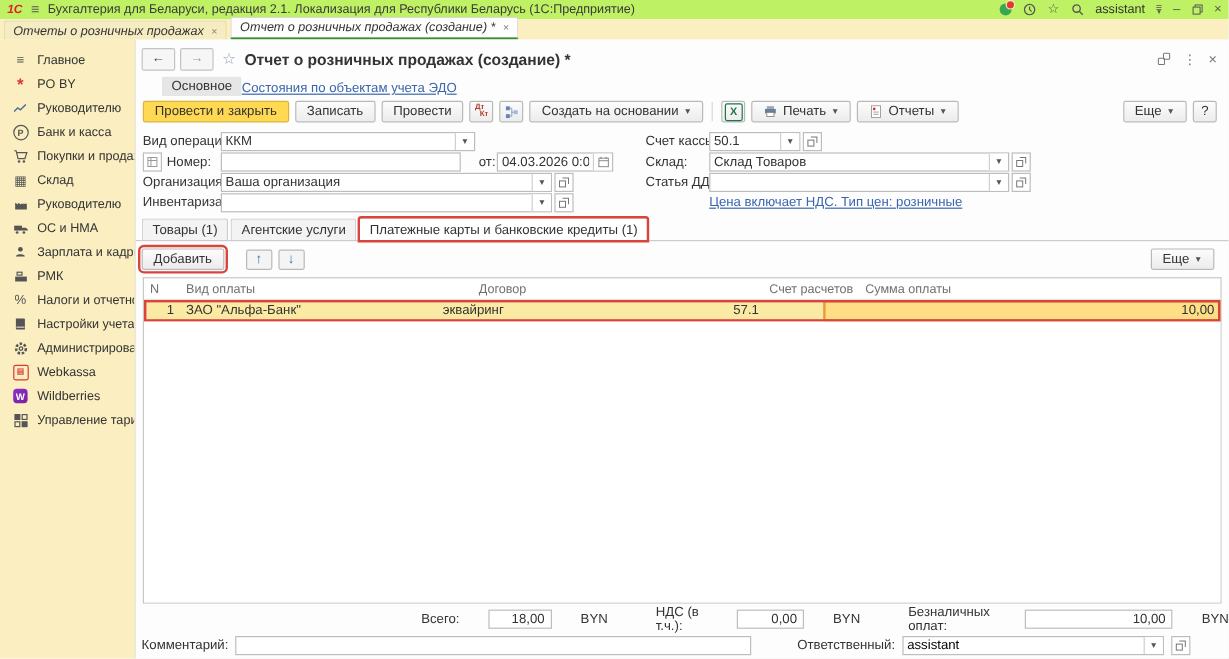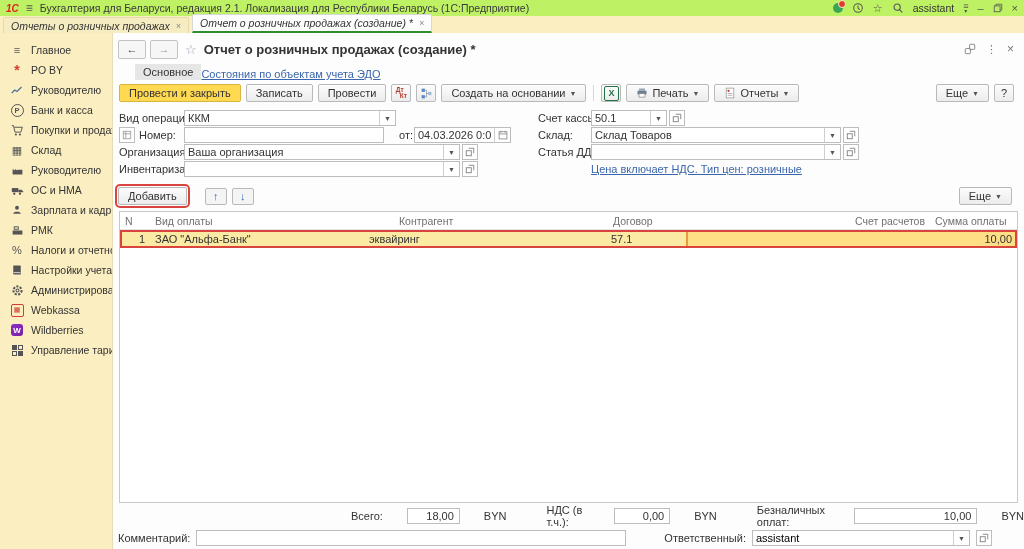--- a/index.html
+++ b/index.html
@@ -447,40 +447,44 @@
           </span>
         <span class="sq-btn" style="left:349px;top:53px;">
             <svg width="10" height="10" viewBox="0 0 12 12">
               <rect x="1.5" y="4.5" width="6" height="6" fill="none" stroke="#777"></rect>
               <path d="M4.5 1.5h6v6" fill="none" stroke="#777"></path>
             </svg>
           </span>
         <a class="lnk" style="position:absolute;left:478px;top:55px;">Цена включает НДС. Тип цен: розничные</a>
       </div>
 
+      <div class="tabstrip">
+        <span class="stab">Товары (1)</span>
+        <span class="stab">Агентские услуги</span>
+        <span class="stab active hl-red">Платежные карты и банковские кредиты (1)</span>
+      </div>
 
       <div class="cmd-row">
         <span class="btn hl-red" style="outline-offset:1px;">
             <span>Добавить</span>
           </span>
         <span style="width:8px;"></span>
         <span class="ud-btn">↑</span>
         <span class="ud-btn">↓</span>
         <span class="spacer"></span>
         <span class="btn">
             <span>Еще</span>
             <span class="caret">▼</span>
           </span>
       </div>
 
       <div class="table-wrap">
         <div class="trow thead">
           <span class="tcell c0">N</span>
           <span class="tcell c1">Вид оплаты</span>
-          <span class="tcell c2">Контрагент</span>
           <span class="tcell c3">Договор</span>
           <span class="tcell c4">Счет расчетов</span>
           <span class="tcell c5">Сумма оплаты</span>
         </div>
         <div class="trow tdata">
           <span class="tcell c0">1</span>
           <span class="tcell c2">ЗАО "Альфа-Банк"</span>
           <span class="tcell c3">эквайринг</span>
           <span class="tcell c4">57.1</span>
           <span class="tcell c5 amount-cell">10,00</span>

